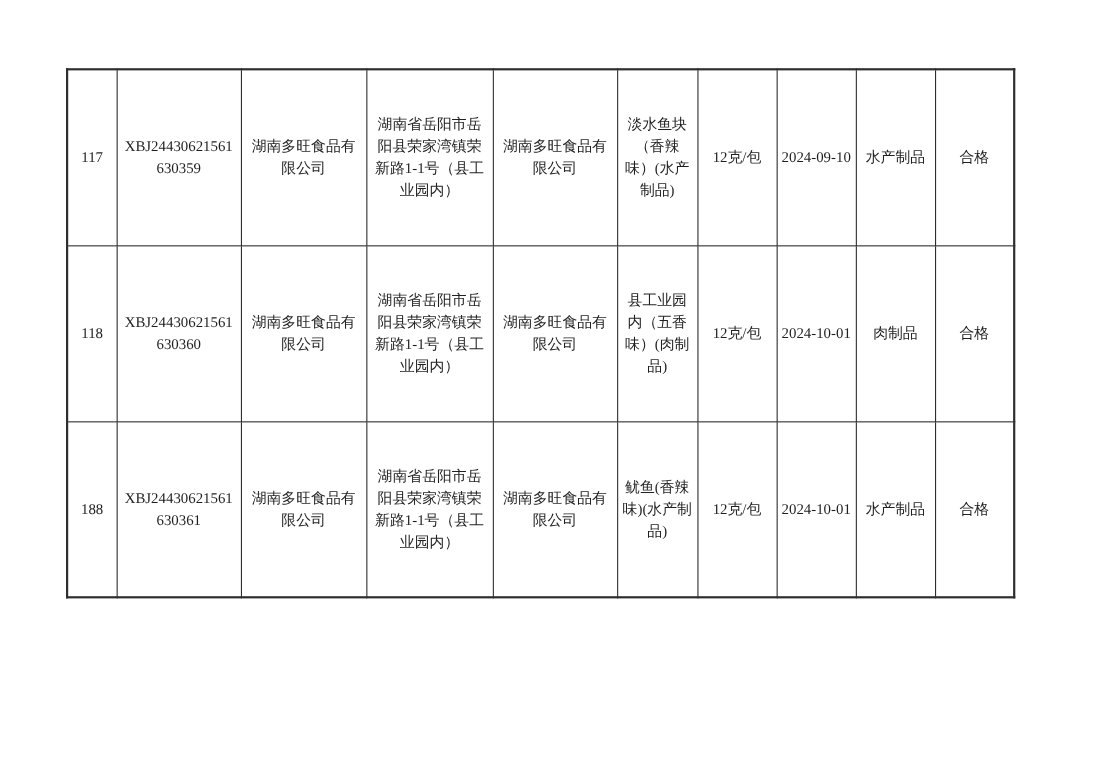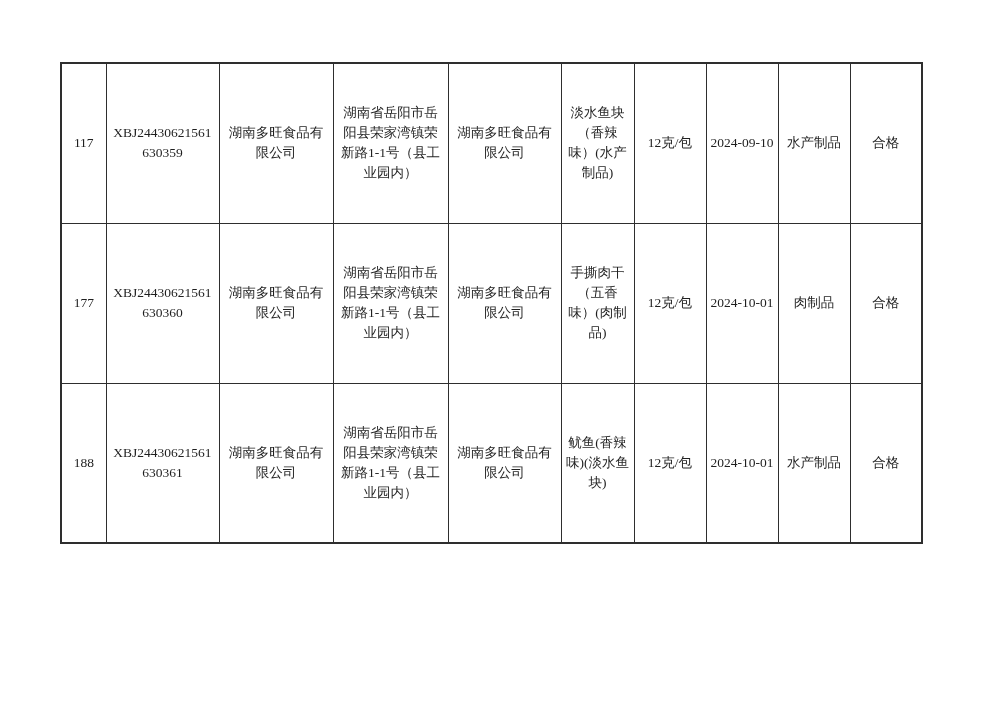--- a/index.html
+++ b/index.html
@@ -73,38 +73,38 @@
         <td class="c-comp">湖南多旺食品有限公司</td>
         <td class="c-addr">湖南省岳阳市岳阳县荣家湾镇荣新路1-1号（县工业园内）</td>
         <td class="c-comp">湖南多旺食品有限公司</td>
         <td class="c-prod">淡水鱼块（香辣味）(水产制品)</td>
         <td class="c-spec">12克/包</td>
         <td class="c-date">2024-09-10</td>
         <td class="c-cat">水产制品</td>
         <td class="c-res">合格</td>
       </tr>
       <tr>
-        <td class="c-no">177</td>
+        <td class="c-no">118</td>
         <td class="c-id">XBJ24430621561630360</td>
         <td class="c-comp">湖南多旺食品有限公司</td>
         <td class="c-addr">湖南省岳阳市岳阳县荣家湾镇荣新路1-1号（县工业园内）</td>
         <td class="c-comp">湖南多旺食品有限公司</td>
-        <td class="c-prod">手撕肉干（五香味）(肉制品)</td>
+        <td class="c-prod">县工业园内（五香味）(肉制品)</td>
         <td class="c-spec">12克/包</td>
         <td class="c-date">2024-10-01</td>
         <td class="c-cat">肉制品</td>
         <td class="c-res">合格</td>
       </tr>
       <tr>
         <td class="c-no">188</td>
         <td class="c-id">XBJ24430621561630361</td>
         <td class="c-comp">湖南多旺食品有限公司</td>
         <td class="c-addr">湖南省岳阳市岳阳县荣家湾镇荣新路1-1号（县工业园内）</td>
         <td class="c-comp">湖南多旺食品有限公司</td>
-        <td class="c-prod">鱿鱼(香辣味)(淡水鱼块)</td>
+        <td class="c-prod">鱿鱼(香辣味)(水产制品)</td>
         <td class="c-spec">12克/包</td>
         <td class="c-date">2024-10-01</td>
         <td class="c-cat">水产制品</td>
         <td class="c-res">合格</td>
       </tr>
     </tbody>
   </table>
 </div>
 
 </body></html>

